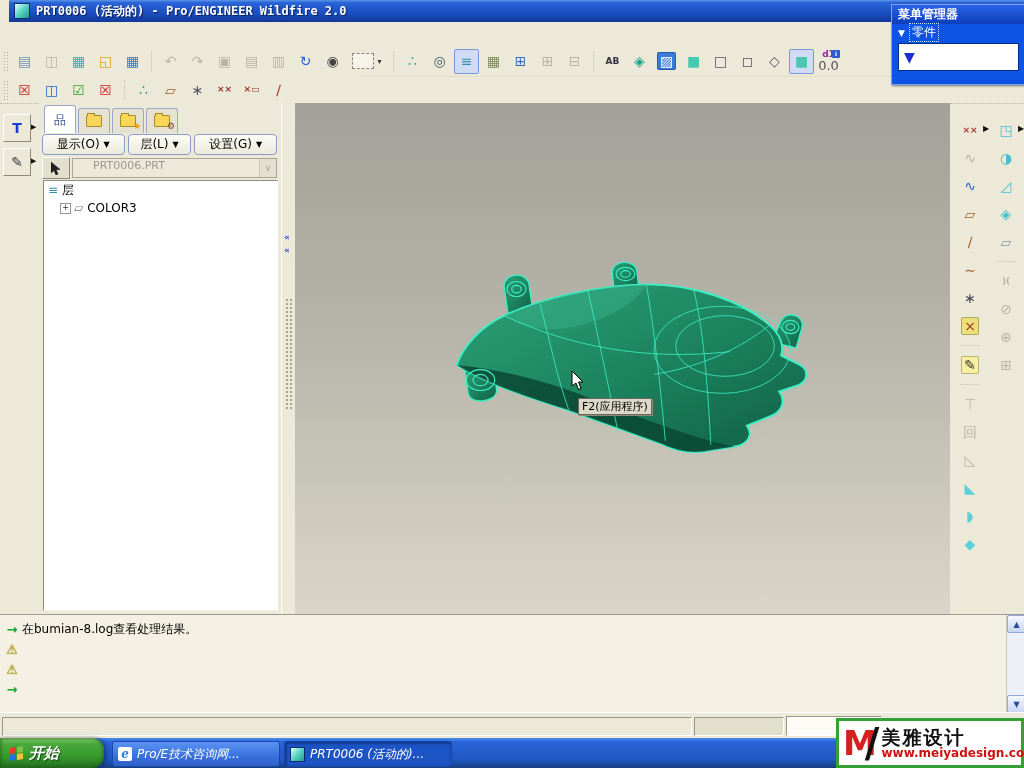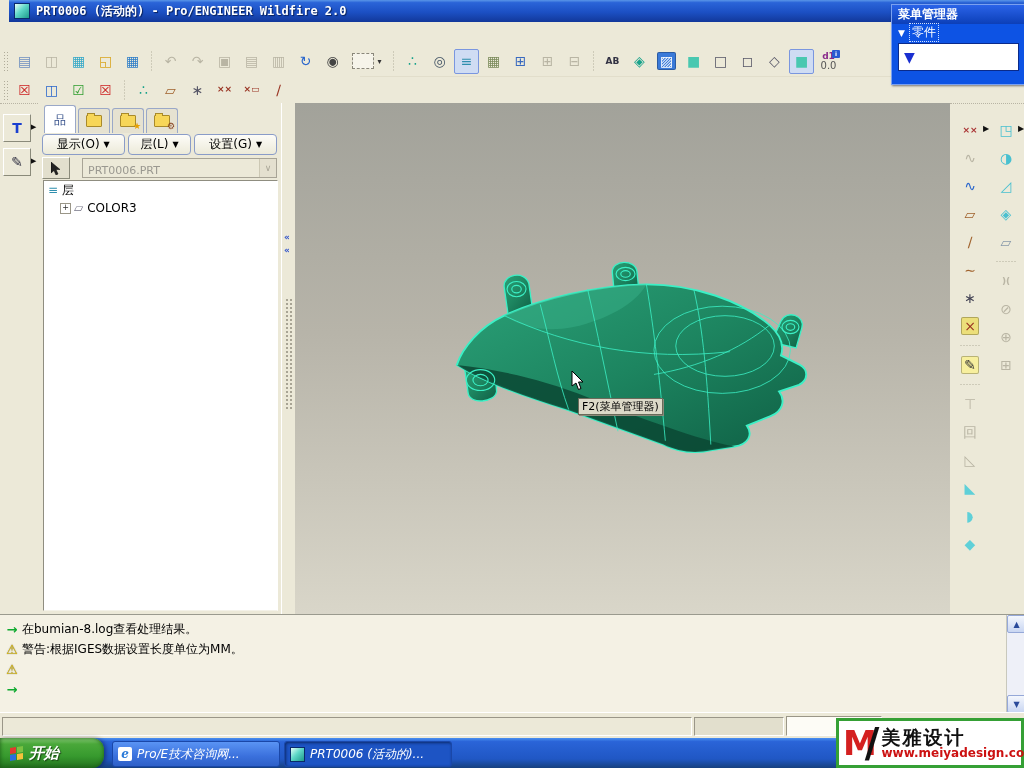--- a/index.html
+++ b/index.html
@@ -25,21 +25,21 @@
   #tb2{position:absolute;left:0;top:76px;width:360px;height:27px;background:#ece9d8;display:flex;align-items:center;}
   .grip{width:5px;height:20px;margin:0 3px;background-image:radial-gradient(#b0ac9a 40%,transparent 42%);background-size:3px 3px;}
   .iconrow{display:flex;align-items:center;}
   .tb-btn{position:relative;display:inline-flex;flex-direction:row;align-items:center;justify-content:center;
     width:23px;height:23px;margin:0 1px;border:1px solid transparent;border-radius:2px;}
   .tb-btn.pressed{background:#cfdcf3;border:1px solid #7a96df;}
   .tb-btn.twoline{flex-direction:column;}
   .glyph{font-size:14px;line-height:1;}
   .glyph.small{font-size:9px;font-weight:bold;letter-spacing:0;}
   .glyph.chip{padding:1px 2px;border-radius:2px;border:1px solid rgba(0,0,0,.25);}
-  .glyph-sub{font-size:10px;line-height:1;color:#555;}
+  .glyph-sub{font-size:13px;line-height:1;color:#555;}
   .tb-btn.disabled .glyph{color:#b9b5a4 !important;}
   .badge{position:absolute;top:0;right:0;width:8px;height:8px;background:#2a5ad0;color:#fff;
     font-size:6px;font-weight:bold;display:flex;align-items:center;justify-content:center;border-radius:1px;}
   .tb-sep{width:7px;height:22px;margin:0 2px;background-image:radial-gradient(#b0ac9a 40%,transparent 42%);background-size:3px 3px;background-position:center;background-repeat:repeat-y;}
   .filterbox{width:38px !important;}
   .dashbox{width:20px;height:14px;border:1px dashed #8a877a;background:#f6f4ea;}
   .fcaret{font-size:8px;color:#333;margin-left:3px;}
 
   
   #menumgr{position:absolute;left:891px;top:4px;width:133px;height:79px;background:#0d53e4;
@@ -72,21 +72,21 @@
   .tab-overlay{position:absolute;right:2px;bottom:2px;font-size:9px;line-height:1;}
   .navbtns{position:absolute;left:4px;right:4px;top:31px;display:flex;gap:3px;}
   .nav-ddbtn{flex:1.3;height:19px;border:1px solid #8a9cc8;border-radius:4px;
     background:linear-gradient(#fdfcf8,#ecead9);font-size:12px;display:flex;align-items:center;justify-content:center;gap:4px;}
   .nav-ddbtn.narrow{flex:1;}
   .nav-ddbtn .caret{font-size:8px;}
   .comborow{position:absolute;left:4px;right:4px;top:54px;display:flex;gap:2px;align-items:center;}
   .sel-btn{width:26px;height:20px;background:#e2dfcd;border:1px solid;border-color:#fff #8a8a7a #8a8a7a #fff;
     display:flex;align-items:center;justify-content:center;}
   .combo{flex:1;height:18px;border:1px solid #a8a496;background:#ece9d8;color:#9a9890;
-    font-size:11px;display:flex;align-items:flex-end;padding-left:5px;margin-left:10px;}
+    font-size:11px;display:flex;align-items:flex-start;padding-left:20px;}
   .combo .chev{margin-left:auto;width:16px;align-self:stretch;background:#e4e0cf;border-left:1px solid #ccc8b4;
     display:flex;align-items:center;justify-content:center;font-size:9px;color:#a8a496;}
   .treebox{position:absolute;left:5px;right:3px;top:77px;bottom:3px;background:#fff;
     border:1px solid #8f8d80;border-right-color:#fff;border-bottom-color:#f4f2e8;}
   .tree-row{display:flex;align-items:center;height:18px;font-size:12px;color:#000;}
   .expander{width:9px;height:9px;border:1px solid #9a9688;background:#fff;font-size:8px;line-height:7px;
     text-align:center;margin-right:3px;color:#333;}
   .tree-ico{margin-right:4px;font-size:12px;line-height:1;}
 
   #sash{position:absolute;left:281px;top:0;width:14px;height:511px;background:#ece9d8;
@@ -438,21 +438,21 @@
             <ellipse cx="190" cy="20" rx="5" ry="3.5"></ellipse>
           <ellipse cx="364" cy="76" rx="9" ry="7"></ellipse>
             <ellipse cx="364" cy="76" rx="4.5" ry="3.5"></ellipse>
           <ellipse cx="37" cy="132" rx="15" ry="11"></ellipse>
             <ellipse cx="37" cy="132" rx="8" ry="6"></ellipse>
         </g>
       </svg>
       <svg id="vp-cursor" width="14" height="20" viewBox="0 0 14 20">
         <polygon points="1,0 1,15 5,12 7.5,18.5 10,17.5 7.5,11 12,11" fill="#fff" stroke="#000" stroke-width="1"></polygon>
       </svg>
-      <span id="vp-tooltip">F2(菜单管理器)</span>
+      <span id="vp-tooltip">F2(应用程序)</span>
     </div>
 
     <div id="righttb">
       <div id="rcolA" class="rcol">
           <span class="tb-btn">
             <span class="glyph small" style="color: rgb(170, 51, 51);">××</span>
           </span>
           <span class="tb-btn disabled">
             <span class="glyph">∿</span>
           </span>
@@ -534,21 +534,20 @@
   </div>
 
   <div id="messages">
     <div id="msglist" style="padding-top:4px;">
         <div class="msg">
           <span class="mi arrow">→</span>
           <span class="mt">在bumian-8.log查看处理结果。</span>
         </div>
         <div class="msg">
           <span class="mi warn">⚠</span>
-          <span class="mt">警告:根据IGES数据设置长度单位为MM。</span>
         </div>
         <div class="msg">
           <span class="mi warn">⚠</span>
         </div>
         <div class="msg">
           <span class="mi arrow">→</span>
         </div>
       </div>
     <div id="msg-scroll">
       <span class="sbtn up">▲</span>

